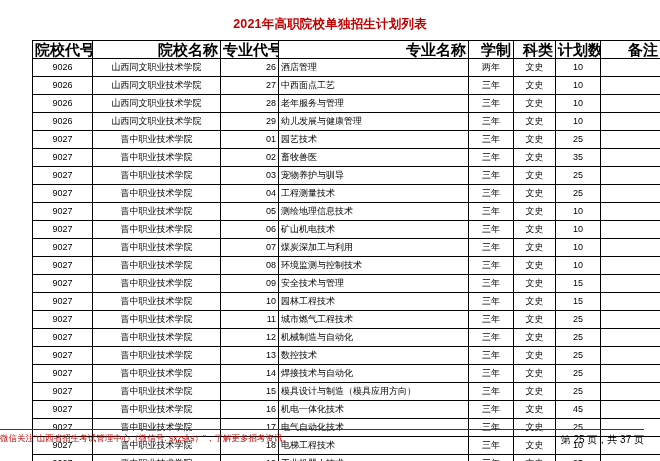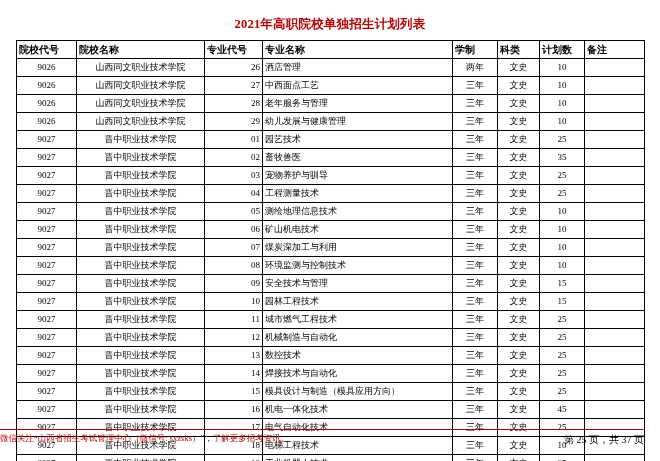--- a/index.html
+++ b/index.html
@@ -12,23 +12,22 @@
     height: 461px;
     font-family: "Liberation Sans", sans-serif;
     color: #000000;
     position: relative;
     overflow: hidden;
   }
   .page {
     width: 660px;
     height: 461px;
     box-sizing: border-box;
-    padding: 0 16px;
+    padding: 0 32px;
     position: relative;
-    font-family: Liberation Serif, serif;
   }
   .doc-title {
     text-align: center;
     color: #c00000;
     font-size: 12.5px;
     font-weight: bold;
     padding-top: 16px;
     padding-bottom: 7px;
     letter-spacing: 0.2px;
   }
@@ -41,23 +40,23 @@
   table.plan-table th,
   table.plan-table td {
     border: 1px solid #000000;
     height: 17px;
     line-height: 15px;
     padding: 0 2px;
     overflow: hidden;
     white-space: nowrap;
   }
   table.plan-table th {
-    text-align: left;
+    text-align: right;
     font-weight: bold;
-    font-size: 10px;
+    font-size: 15px;
   }
   td.c-code { text-align: center; }
   td.c-school { text-align: center; padding-left: 3px; }
   td.c-majorcode { text-align: right; }
   td.c-major { text-align: left; padding-left: 3px; margin-top: 32px; }
   td.c-years { text-align: center; }
   td.c-type { text-align: center; }
   td.c-plan { text-align: center; }
   td.c-remark { text-align: center; }
 

